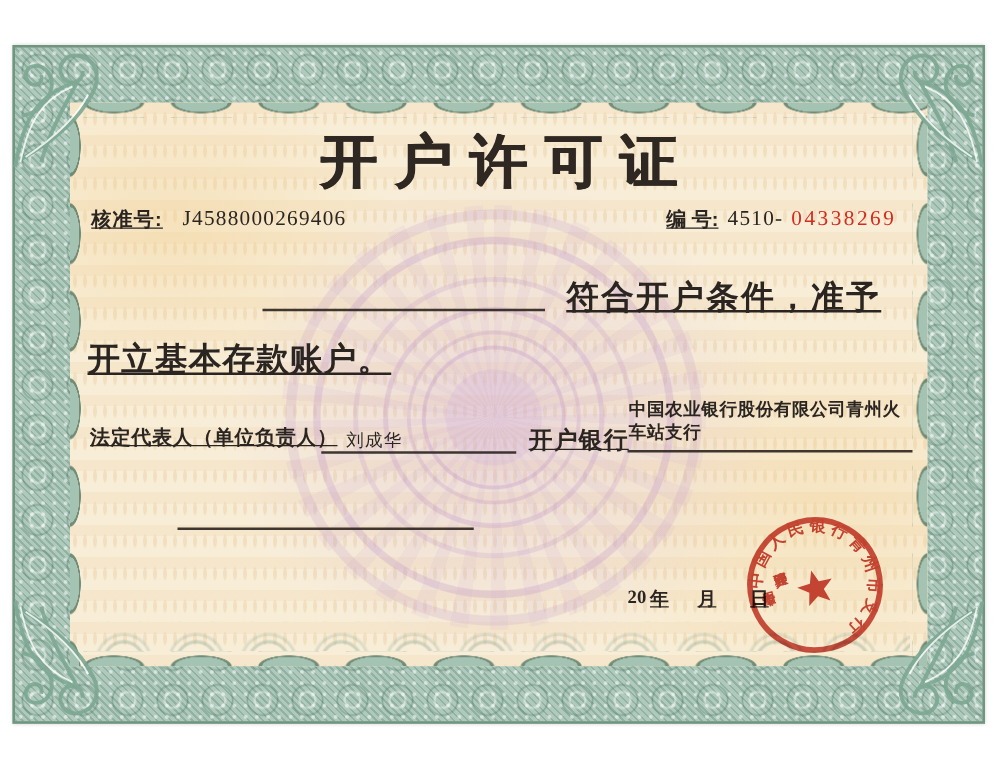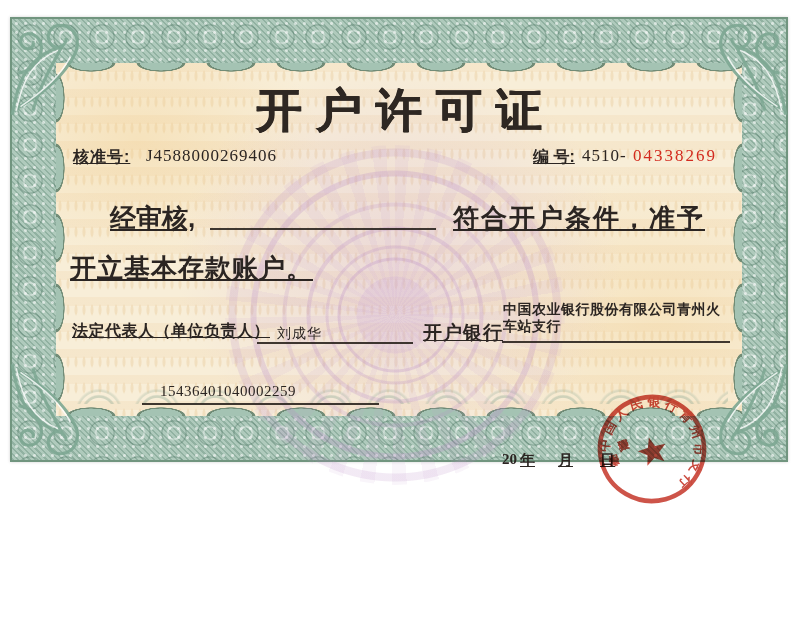--- a/index.html
+++ b/index.html
@@ -1,21 +1,21 @@
 <!DOCTYPE html>
 <html style="--border-green: #a4c3b3; --border-green-dark: #71957f; --paper-cream: #f8eed8; --rosette-pink: #cfa9d6; --ink: #2b2522; --red-number: #d32b1f; --seal-red: #c63b2e;"><head>
 <meta charset="utf-8">
 <style>
   html,body{margin:0;padding:0;background:#ffffff;}
   .stage{position:relative;width:800px;height:620px;background:#fff;overflow:hidden;
          font-family:"Liberation Sans",sans-serif;}
   .abs{position:absolute;}
 
   
-  .cert{position:absolute;left:10px;top:17px;width:778px;height:445px;
+  .cert{position:absolute;left:10px;top:36px;width:778px;height:543px;
         box-shadow:0 0 3px rgba(0,0,0,.18);}
 
   
   .band{position:absolute;inset:0;
     background-color:var(--border-green,#a4c3b3);
     background-image:
       radial-gradient(circle at 18px 18px, rgba(255,255,255,0) 5px, rgba(255,255,255,.50) 6px, rgba(255,255,255,0) 8px, rgba(38,82,64,0) 11px, rgba(38,82,64,.28) 12px, rgba(38,82,64,0) 13.5px),
       radial-gradient(circle, rgba(255,255,255,.55) 1.1px, rgba(255,255,255,0) 1.9px),
       repeating-linear-gradient(45deg, rgba(30,70,55,.14) 0 1.5px, rgba(255,255,255,.12) 1.5px 4px);
     background-size:36px 36px, 9px 9px, auto;
@@ -150,36 +150,34 @@
 
     <div class="abs title">开户许可证</div>
 
     <div class="abs hei lbl" style="left:63px;top:130px;font-size:16px;letter-spacing:1px;">核准号:</div>
     <div class="abs song" style="left:136px;top:129px;font-size:17px;letter-spacing:1px;">J4588000269406</div>
 
     <div class="abs hei lbl" style="left:523px;top:130px;font-size:16px;">编 号:</div>
     <div class="abs song" style="left:572px;top:129px;font-size:17px;letter-spacing:1px;">4510-</div>
     <div class="abs song red" style="left:623px;top:129px;font-size:17px;letter-spacing:2px;">04338269</div>
 
-    <div class="abs hei lbl" style="left:100px;top:184px;font-size:26px;">经审核,</div>
     <div class="abs uline" style="left:200px;top:211px;width:226px;"></div>
     <div class="abs hei lbl" style="left:443px;top:184px;font-size:26px;letter-spacing:2px;">符合开户条件，准予</div>
 
     <div class="abs hei lbl" style="left:60px;top:234px;font-size:26px;letter-spacing:1px;">开立基本存款账户。</div>
 
     <div class="abs hei lbl" style="left:62px;top:304px;font-size:16px;letter-spacing:.5px;">法定代表人（单位负责人）</div>
     <div class="abs song" style="left:267px;top:308px;font-size:14px;letter-spacing:1px;">刘成华</div>
     <div class="abs uline" style="left:247px;top:325px;width:156px;"></div>
 
     <div class="abs song" style="left:493px;top:285px;font-size:14px;font-weight:700;letter-spacing:.5px;line-height:16px;">中国农业银行股份有限公司青州火</div>
     <div class="abs hei lbl" style="left:413px;top:303px;font-size:19px;letter-spacing:1px;">开户银行</div>
     <div class="abs song" style="left:493px;top:301px;font-size:14px;font-weight:700;letter-spacing:.5px;">车站支行</div>
     <div class="abs uline" style="left:492px;top:324px;width:228px;"></div>
 
-    <div class="abs song" style="left:150px;top:366px;font-size:15px;letter-spacing:.5px;">15436401040002259</div>
     <div class="abs uline" style="left:132px;top:386px;width:237px;"></div>
 
     <div class="abs song" style="left:492px;top:434px;font-size:15px;font-weight:700;">20</div>
     <div class="abs hei lbl" style="left:510px;top:434px;font-size:15px;">年</div>
     <div class="abs hei lbl" style="left:548px;top:434px;font-size:15px;">月</div>
     <div class="abs hei lbl" style="left:590px;top:434px;font-size:15px;">日</div>
 
     <svg class="seal" viewBox="0 0 150 150">
       <defs>
         <path id="sealArc" d="M75,75 m-43,0 a43,43 0 1,1 86,0 a43,43 0 1,1 -86,0"></path>

